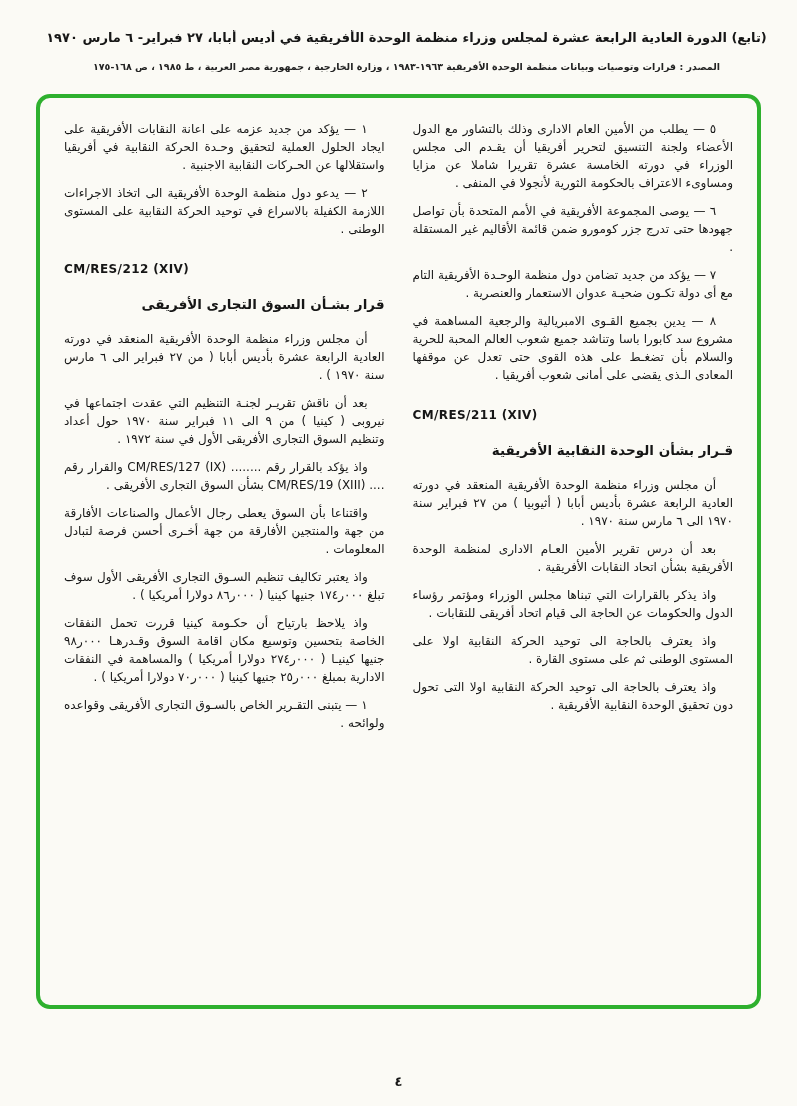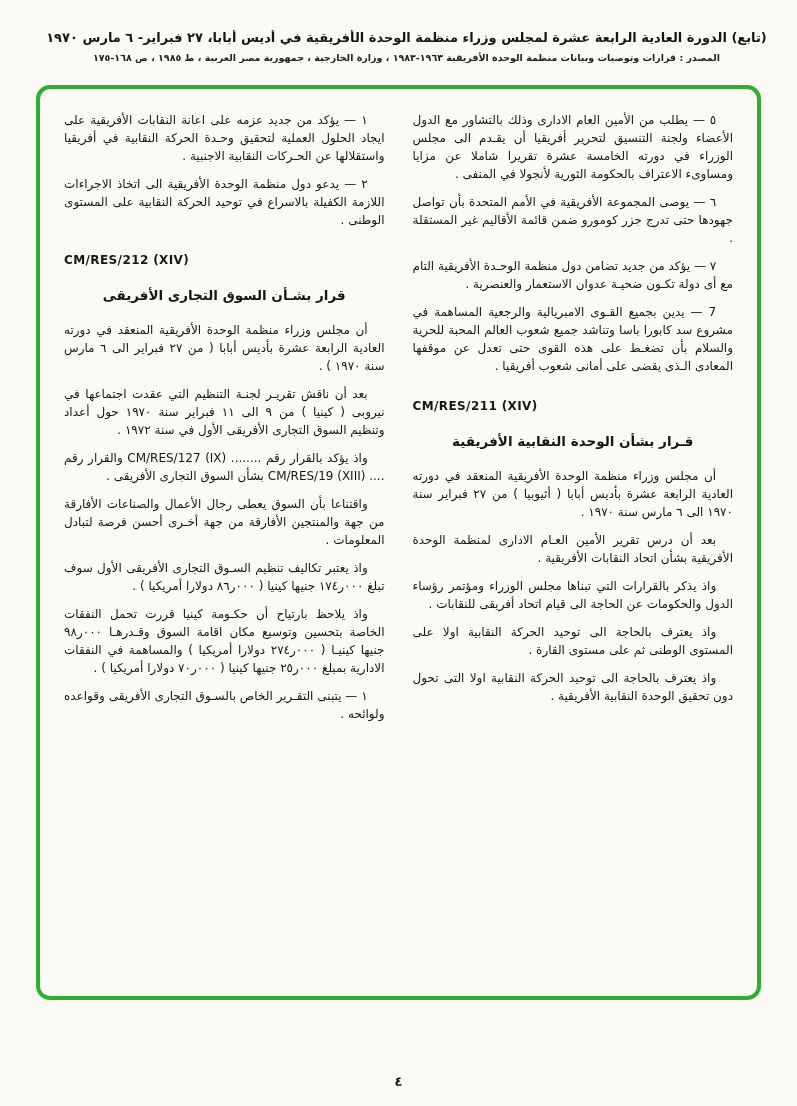--- a/index.html
+++ b/index.html
@@ -25,21 +25,21 @@
   .header-title{
     font-size:13px;
     font-weight:700;
     white-space:nowrap;
     overflow:hidden;
     letter-spacing:0.2px;
   }
   .header-source{
     font-size:9.5px;
     font-weight:700;
-    margin-top:7px;
+    margin-top:16px;
     white-space:nowrap;
     overflow:hidden;
     color:#222;
   }
   .frame{
     margin:22px 36px 0 36px;
     height:915px;
     box-sizing:border-box;
     border:4px solid var(--frame-green);
     border-radius:14px;
@@ -67,21 +67,20 @@
   }
   .ref{
     direction:ltr;
     text-align:left;
     font-weight:700;
     letter-spacing:0.4px;
     margin:22px 0 16px 0;
     text-indent:0;
   }
   .heading{
-    text-align:center;
     font-weight:700;
     font-size:13.5px;
     margin:4px 0 16px 0;
     text-indent:0;
   }
   .page-footer{
     position:absolute;
     bottom:16px;
     left:0;
     width:100%;
@@ -101,21 +100,21 @@
     <div class="header-title">(تابع) الدورة العادية الرابعة عشرة لمجلس وزراء منظمة الوحدة الأفريقية في أديس أبابا، ٢٧ فبراير- ٦ مارس ١٩٧٠</div>
     <div class="header-source">المصدر : قرارات وتوصيات وبيانات منظمة الوحدة الأفريقية ١٩٦٣-١٩٨٣ ، وزارة الخارجية ، جمهورية مصر العربية ، ط ١٩٨٥ ، ص ١٦٨-١٧٥</div>
   </header>
 
   <div class="frame">
     <div class="columns">
       <div class="col col-right">
           <div class="block paragraph">٥ — يطلب من الأمين العام الادارى وذلك بالتشاور مع الدول الأعضاء ولجنة التنسيق لتحرير أفريقيا أن يقـدم الى مجلس الوزراء في دورته الخامسة عشرة تقريرا شاملا عن مزايا ومساوىء الاعتراف بالحكومة الثورية لأنجولا في المنفى .</div>
           <div class="block paragraph">٦ — يوصى المجموعة الأفريقية في الأمم المتحدة بأن تواصل جهودها حتى تدرج جزر كومورو ضمن قائمة الأقاليم غير المستقلة .</div>
           <div class="block paragraph">٧ — يؤكد من جديد تضامن دول منظمة الوحـدة الأفريقية التام مع أى دولة تكـون ضحيـة عدوان الاستعمار والعنصرية .</div>
-          <div class="block paragraph">7 — يدين بجميع القـوى الامبريالية والرجعية المساهمة في مشروع سد كابورا باسا وتناشد جميع شعوب العالم المحبة للحرية والسلام بأن تضغـط على هذه القوى حتى تعدل عن موقفها المعادى الـذى يقضى على أمانى شعوب أفريقيا .</div>
+          <div class="block paragraph">٨ — يدين بجميع القـوى الامبريالية والرجعية المساهمة في مشروع سد كابورا باسا وتناشد جميع شعوب العالم المحبة للحرية والسلام بأن تضغـط على هذه القوى حتى تعدل عن موقفها المعادى الـذى يقضى على أمانى شعوب أفريقيا .</div>
           <div class="block ref">CM/RES/211 (XIV)</div>
           <div class="block heading">قـرار بشأن الوحدة النقابية الأفريقية</div>
           <div class="block paragraph">أن مجلس وزراء منظمة الوحدة الأفريقية المنعقد في دورته العادية الرابعة عشرة بأديس أبابا ( أثيوبيا ) من ٢٧ فبراير سنة ١٩٧٠ الى ٦ مارس سنة ١٩٧٠ .</div>
           <div class="block paragraph">بعد أن درس تقرير الأمين العـام الادارى لمنظمة الوحدة الأفريقية بشأن اتحاد النقابات الأفريقية .</div>
           <div class="block paragraph">واذ يذكر بالقرارات التي تبناها مجلس الوزراء ومؤتمر رؤساء الدول والحكومات عن الحاجة الى قيام اتحاد أفريقى للنقابات .</div>
           <div class="block paragraph">واذ يعترف بالحاجة الى توحيد الحركة النقابية اولا على المستوى الوطنى ثم على مستوى القارة .</div>
           <div class="block paragraph">واذ يعترف بالحاجة الى توحيد الحركة النقابية اولا التى تحول دون تحقيق الوحدة النقابية الأفريقية .</div>
         </div>
       <div class="col col-left">
           <div class="block paragraph">١ — يؤكد من جديد عزمه على اعانة النقابات الأفريقية على ايجاد الحلول العملية لتحقيق وحـدة الحركة النقابية في أفريقيا واستقلالها عن الحـركات النقابية الاجنبية .</div>

